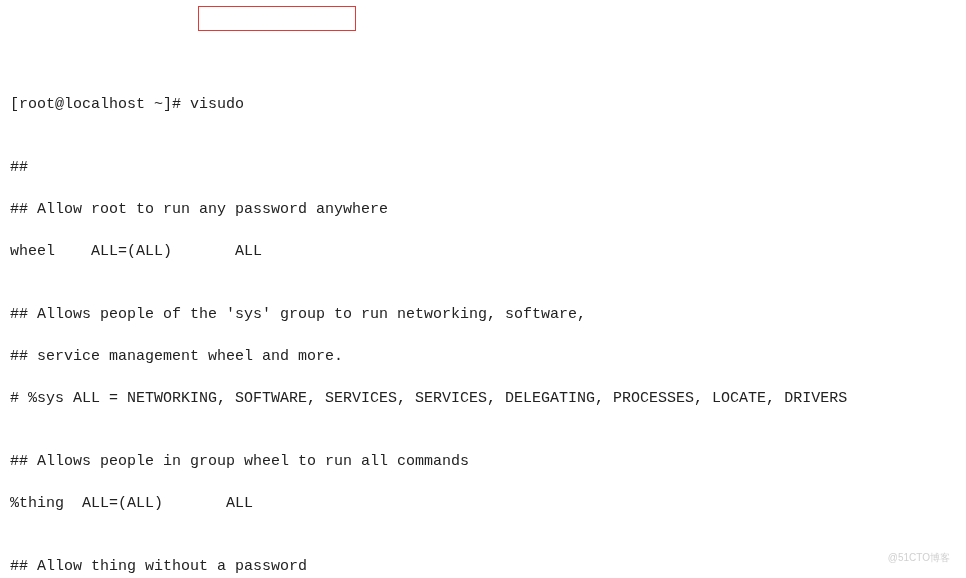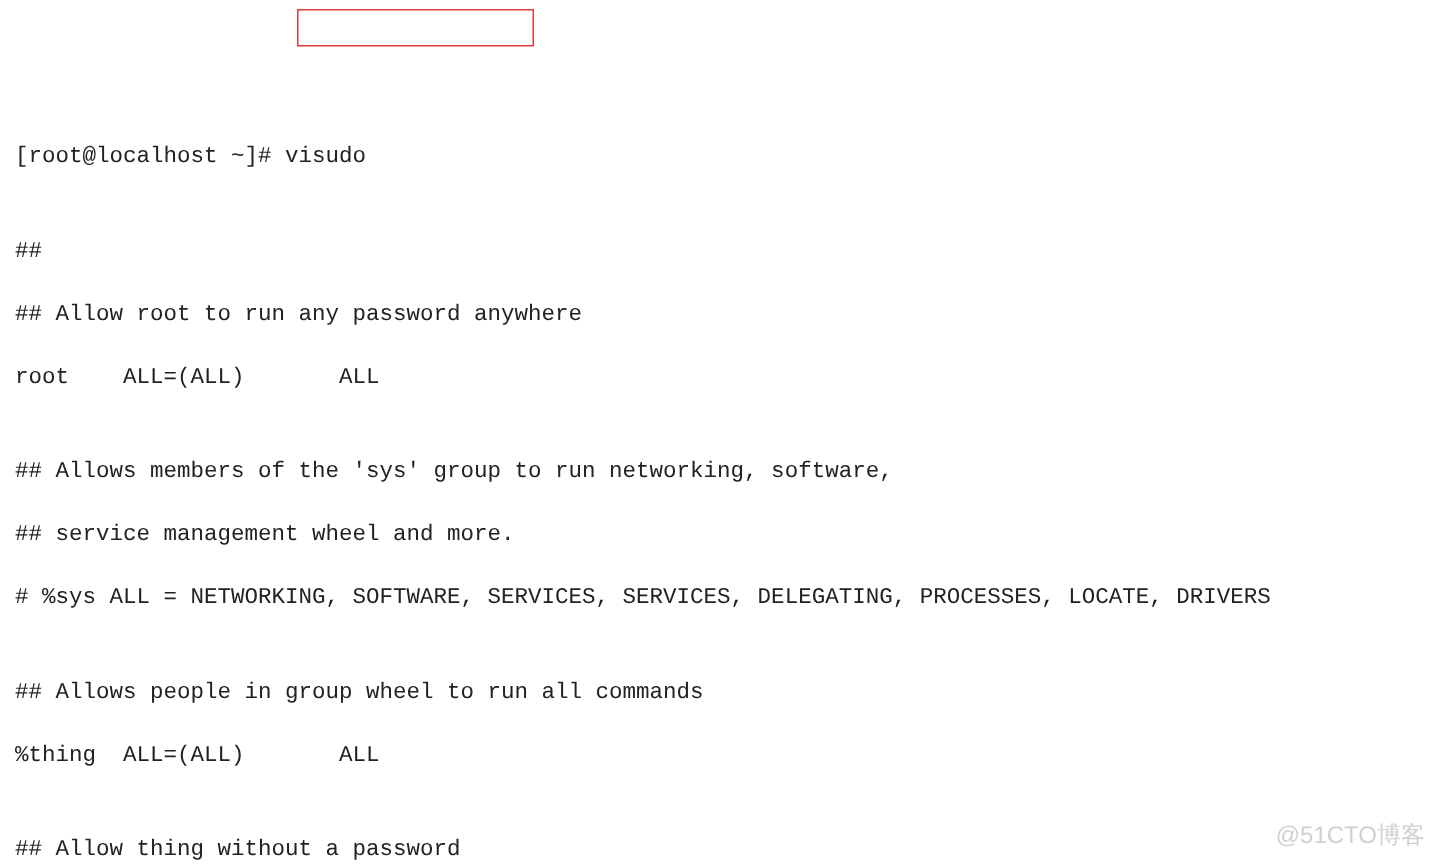--- a/index.html
+++ b/index.html
@@ -23,36 +23,36 @@
       left: 198px;
       width: 158px;
       height: 25px;
       pointer-events: none;
     }
     .watermark {
       position: absolute;
       right: 16px;
       bottom: 10px;
       font-family: Arial, sans-serif;
-      font-size: 16px;
+      font-size: 10px;
       color: #d0d0d0;
     }
   </style>
 </head>
 <body>
 
 
 
 <div class="line"><span>[root@localhost ~]# </span><span>visudo</span></div>
 <div class="line"></div>
 <div class="line">##</div>
 <div class="line">## Allow root to run any password anywhere</div>
-<div class="line">root    ALL=(ALL)       ALL</div>
+<div class="line">wheel    ALL=(ALL)       ALL</div>
 <div class="line"></div>
-<div class="line">## Allows members of the 'sys' group to run networking, software,</div>
+<div class="line">## Allows people of the 'sys' group to run networking, software,</div>
 <div class="line">## service management wheel and more.</div>
 <div class="line"># %sys ALL = NETWORKING, SOFTWARE, SERVICES, SERVICES, DELEGATING, PROCESSES, LOCATE, DRIVERS</div>
 <div class="line"></div>
 <div class="line">## Allows people in group wheel to run all commands</div>
 <div class="line">%thing  ALL=(ALL)       ALL</div>
 <div class="line"></div>
 <div class="line">## Allow thing without a password</div>
 
 <div class="line"></div>
 

